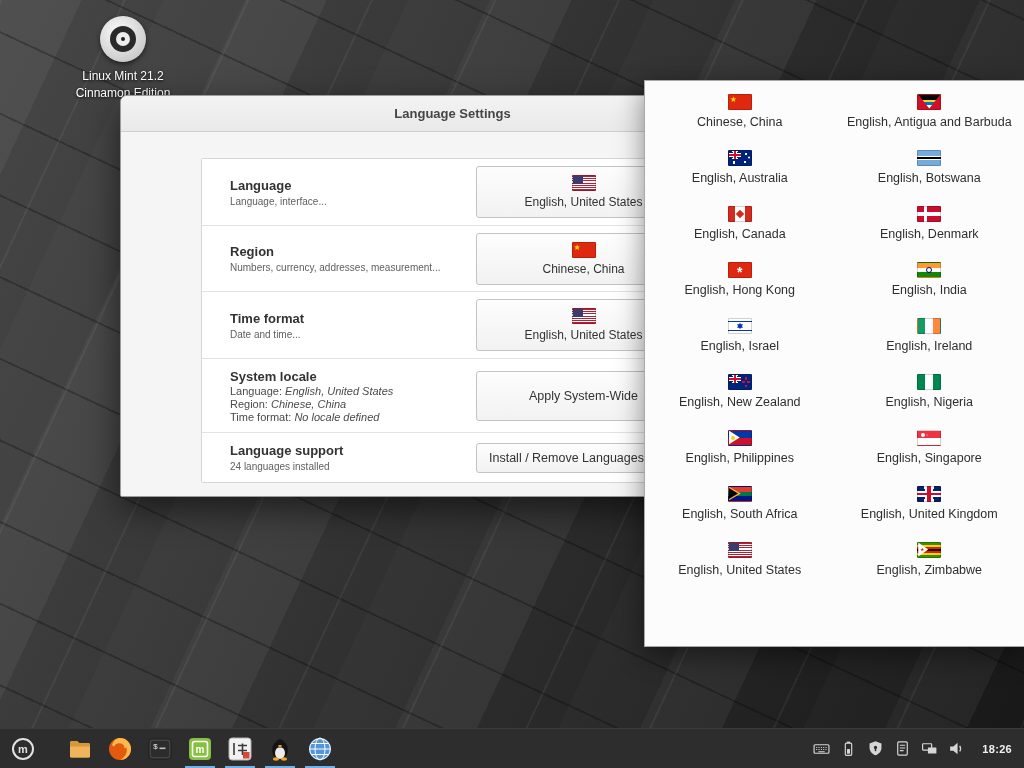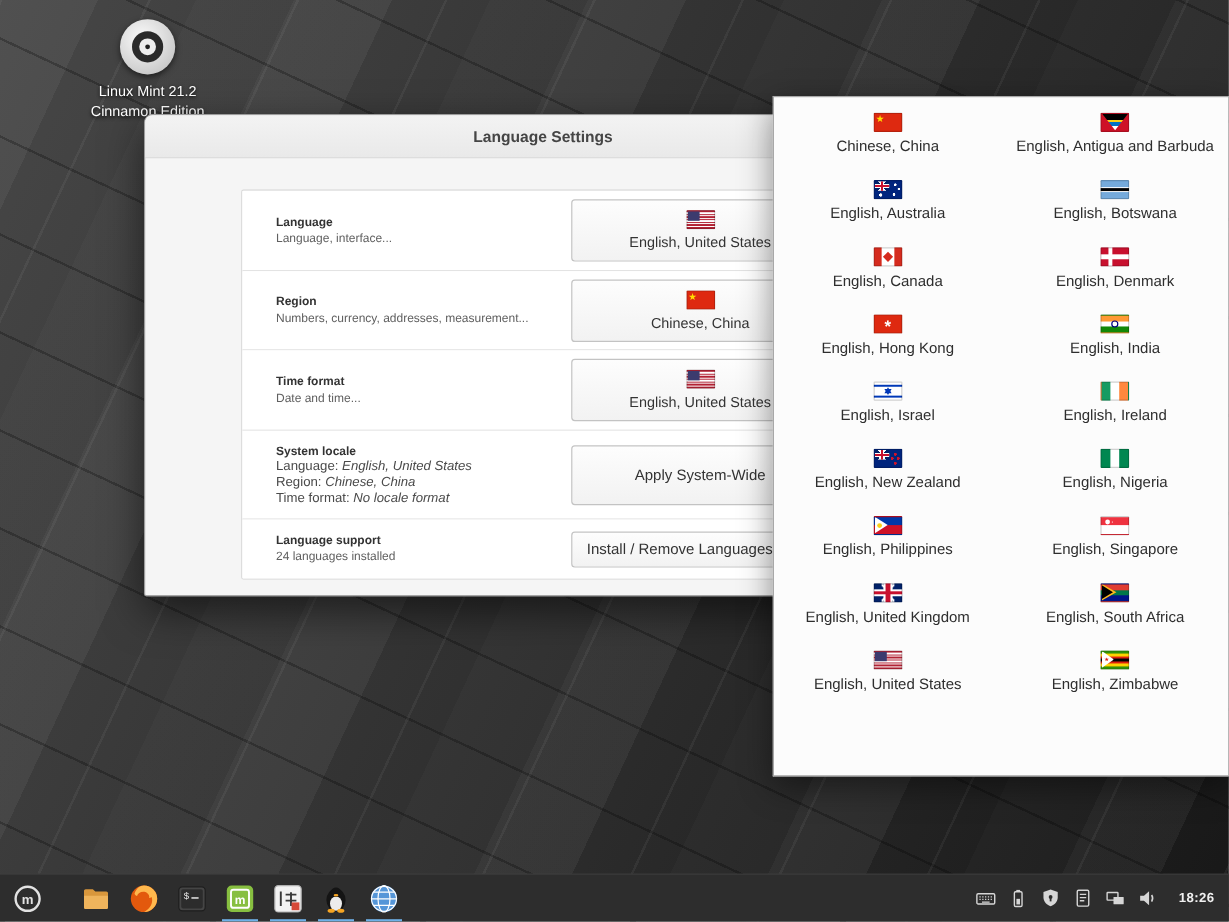--- a/index.html
+++ b/index.html
@@ -31,21 +31,21 @@
     box-shadow:0 12px 34px rgba(0,0,0,.55);}
   .titlebar{height:36px;border-radius:6px 6px 0 0;display:flex;align-items:center;justify-content:center;
     background:linear-gradient(#f3f3f3,#e9e9e9);border-bottom:1px solid #cfcfcf;}
   .titlebar .title{font-size:13px;font-weight:bold;color:#454545;}
   .win-content{position:absolute;left:0;right:0;top:37px;bottom:0;padding:25px 78px 0 80px;}
   .box{background:#fff;border:1px solid #d6d6d6;border-radius:2px;}
   .lrow{display:flex;align-items:center;padding:0 14px 0 28px;border-bottom:1px solid #e3e3e3;background:#fff;}
   .lrow.last{border-bottom:none;}
   .h67{height:67px}.h66{height:66px}.h74{height:74px}.h49{height:49px}
   .ltext{flex:1;min-width:0;}
-  .row-title{font-size:10px;font-weight:bold;color:#333;}
+  .row-title{font-size:13px;font-weight:bold;color:#333;}
   .row-sub{font-size:10px;color:#606060;margin-top:3px;}
   .sl-line{font-size:11px;color:#4a4a4a;margin-top:1px;}
   .sl-line i{font-style:italic;}
 
   button{appearance:none;-webkit-appearance:none;font-family:inherit;cursor:pointer;}
   .flag-btn{width:215px;height:52px;display:flex;flex-direction:column;align-items:center;justify-content:center;gap:4px;
     background:linear-gradient(#fdfdfd,#f2f2f2);border:1px solid #c3c3c3;border-radius:3px;}
   .btn-label{font-size:12px;color:#333;}
   .plain-btn{width:215px;background:linear-gradient(#fdfdfd,#f2f2f2);border:1px solid #c3c3c3;border-radius:3px;
     font-size:12.5px;color:#333;}
@@ -197,21 +197,21 @@
             <span class="flag flag-us"></span>
             <span class="btn-label">English, United States</span>
           </button>
         </div>
 
         <div class="lrow h74">
           <div class="ltext">
             <div class="row-title">System locale</div>
             <div class="sl-line"><span>Language:</span> <i>English, United States</i></div>
             <div class="sl-line"><span>Region:</span> <i>Chinese, China</i></div>
-            <div class="sl-line"><span>Time format:</span> <i>No locale format</i></div>
+            <div class="sl-line"><span>Time format:</span> <i>No locale defined</i></div>
           </div>
           <button class="plain-btn h50">Apply System-Wide</button>
         </div>
 
         <div class="lrow h49 last">
           <div class="ltext">
             <div class="row-title">Language support</div>
             <div class="row-sub">24 languages installed</div>
           </div>
           <button class="plain-btn h30">Install / Remove Languages...</button>
@@ -273,26 +273,26 @@
       </div>
       <div class="popup-item">
         <span class="flag flag-ph"></span>
         <span class="popup-label">English, Philippines</span>
       </div>
       <div class="popup-item">
         <span class="flag flag-sg"></span>
         <span class="popup-label">English, Singapore</span>
       </div>
       <div class="popup-item">
+        <span class="flag flag-za"></span>
+        <span class="popup-label">English, South Africa</span>
+      </div>
+      <div class="popup-item">
         <span class="flag flag-gb"></span>
         <span class="popup-label">English, United Kingdom</span>
-      </div>
-      <div class="popup-item">
-        <span class="flag flag-za"></span>
-        <span class="popup-label">English, South Africa</span>
       </div>
       <div class="popup-item">
         <span class="flag flag-us"></span>
         <span class="popup-label">English, United States</span>
       </div>
       <div class="popup-item">
         <span class="flag flag-zw"></span>
         <span class="popup-label">English, Zimbabwe</span>
       </div>
     </div>

